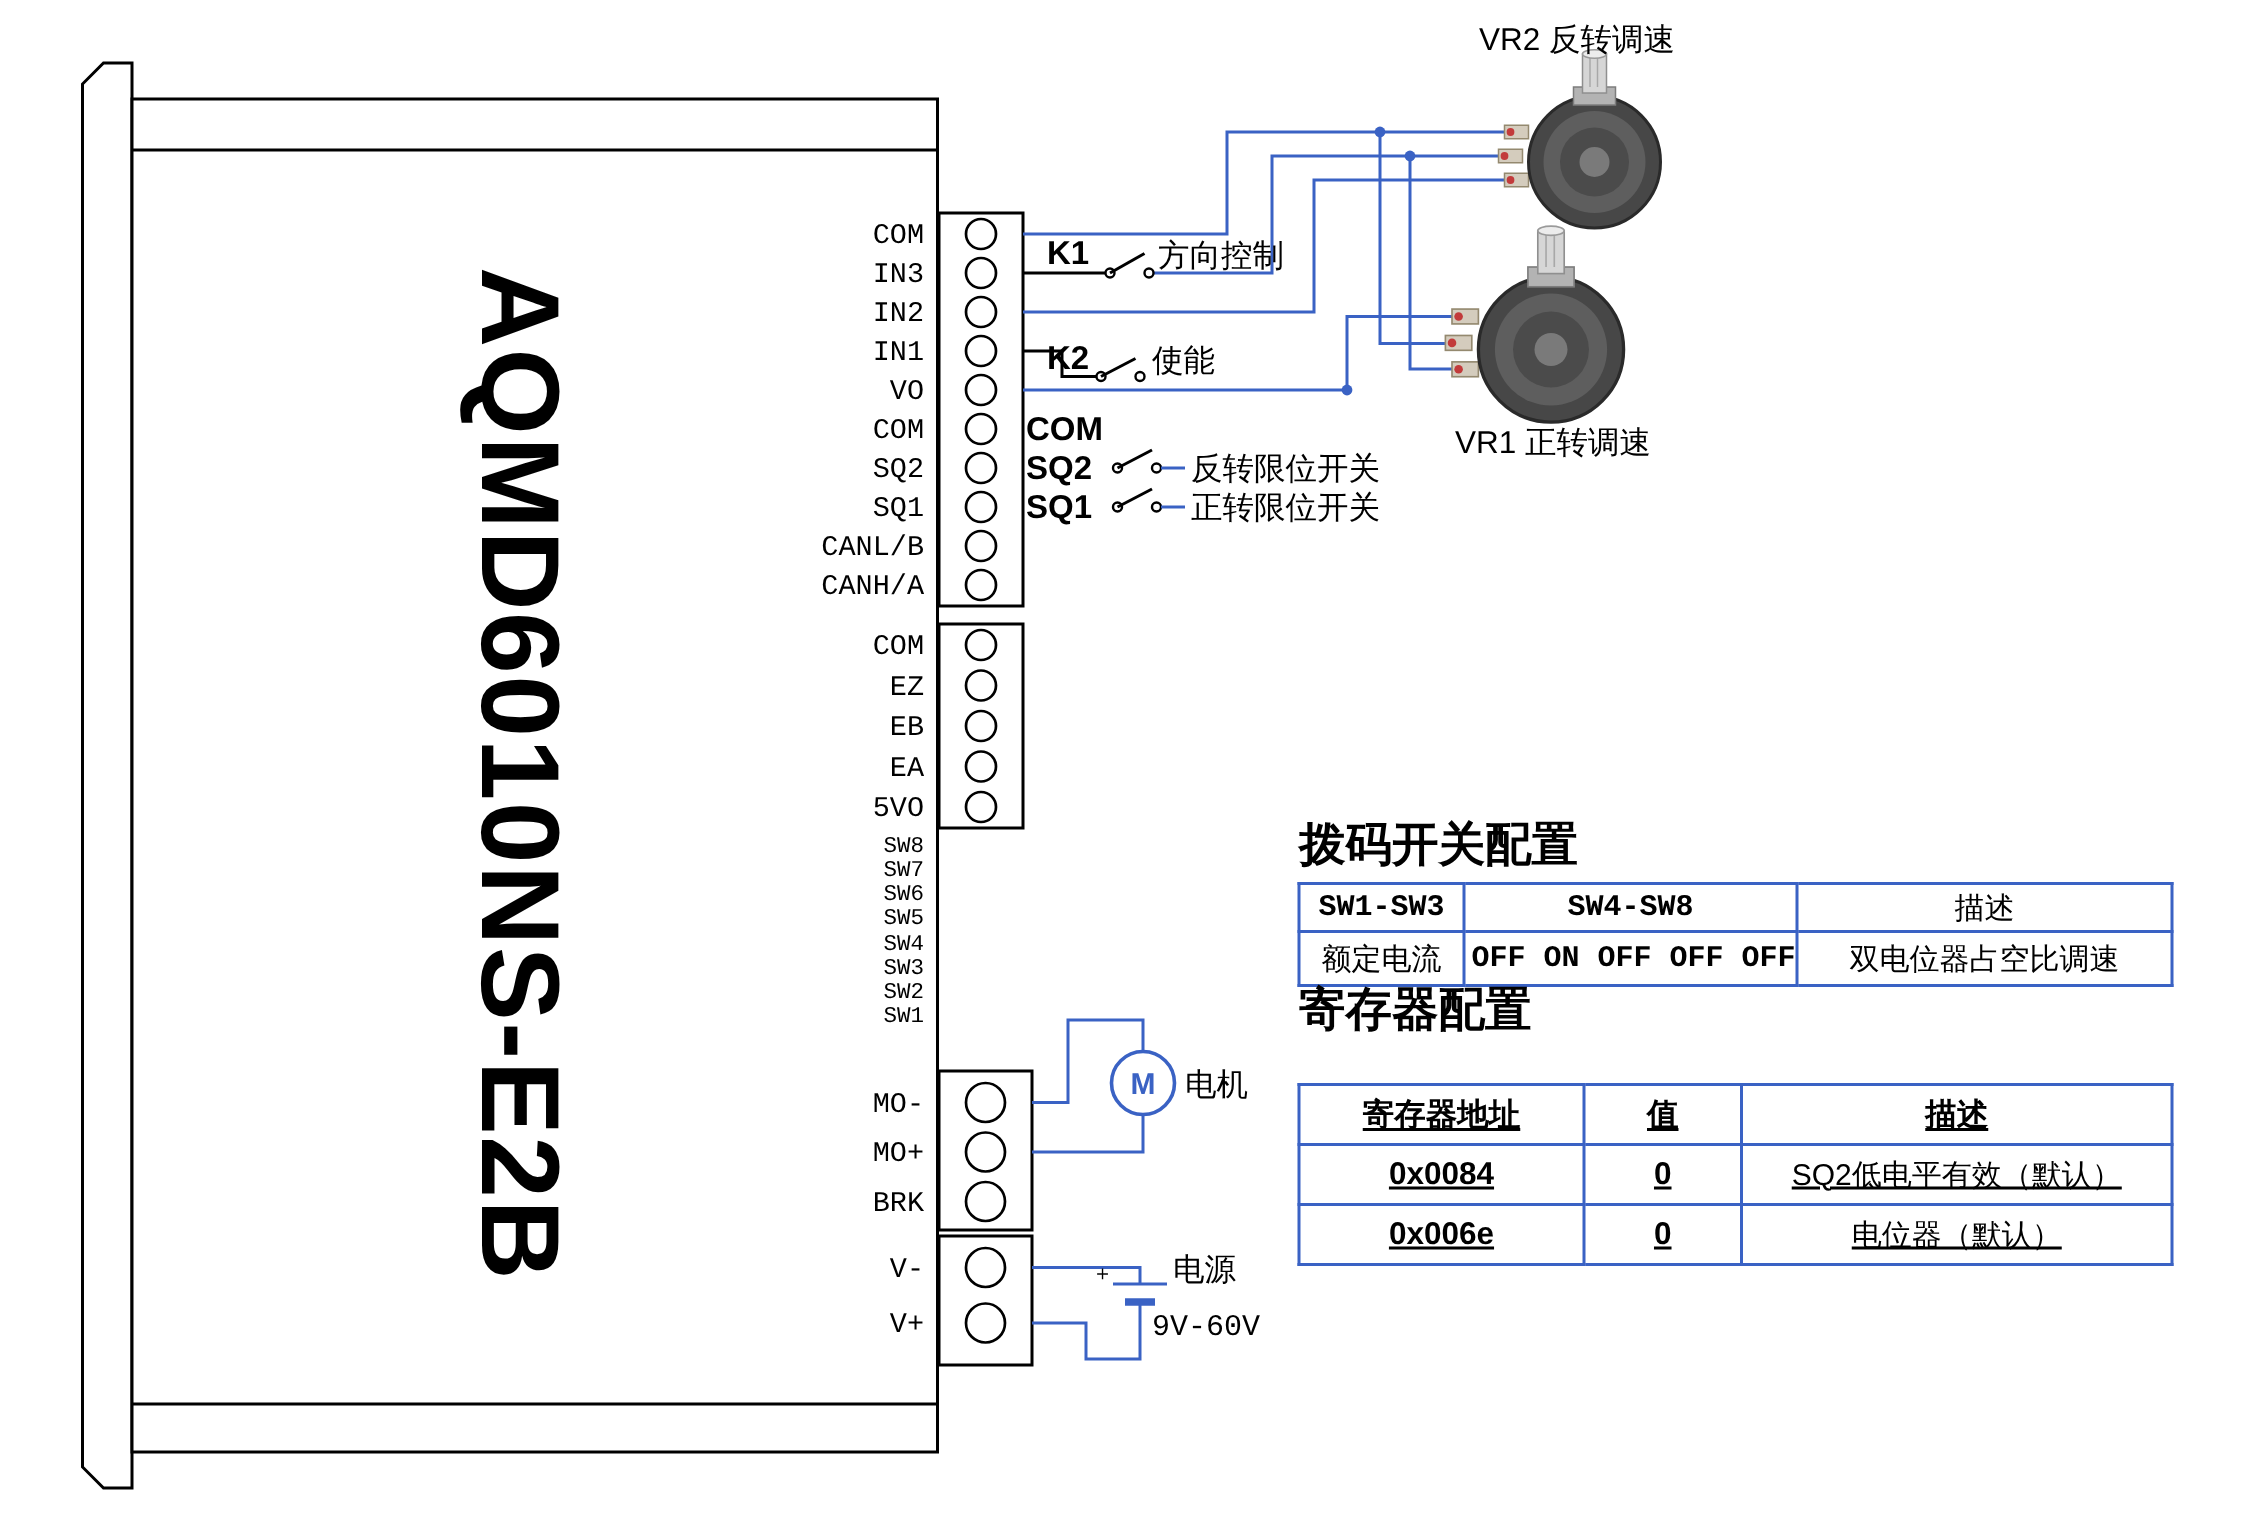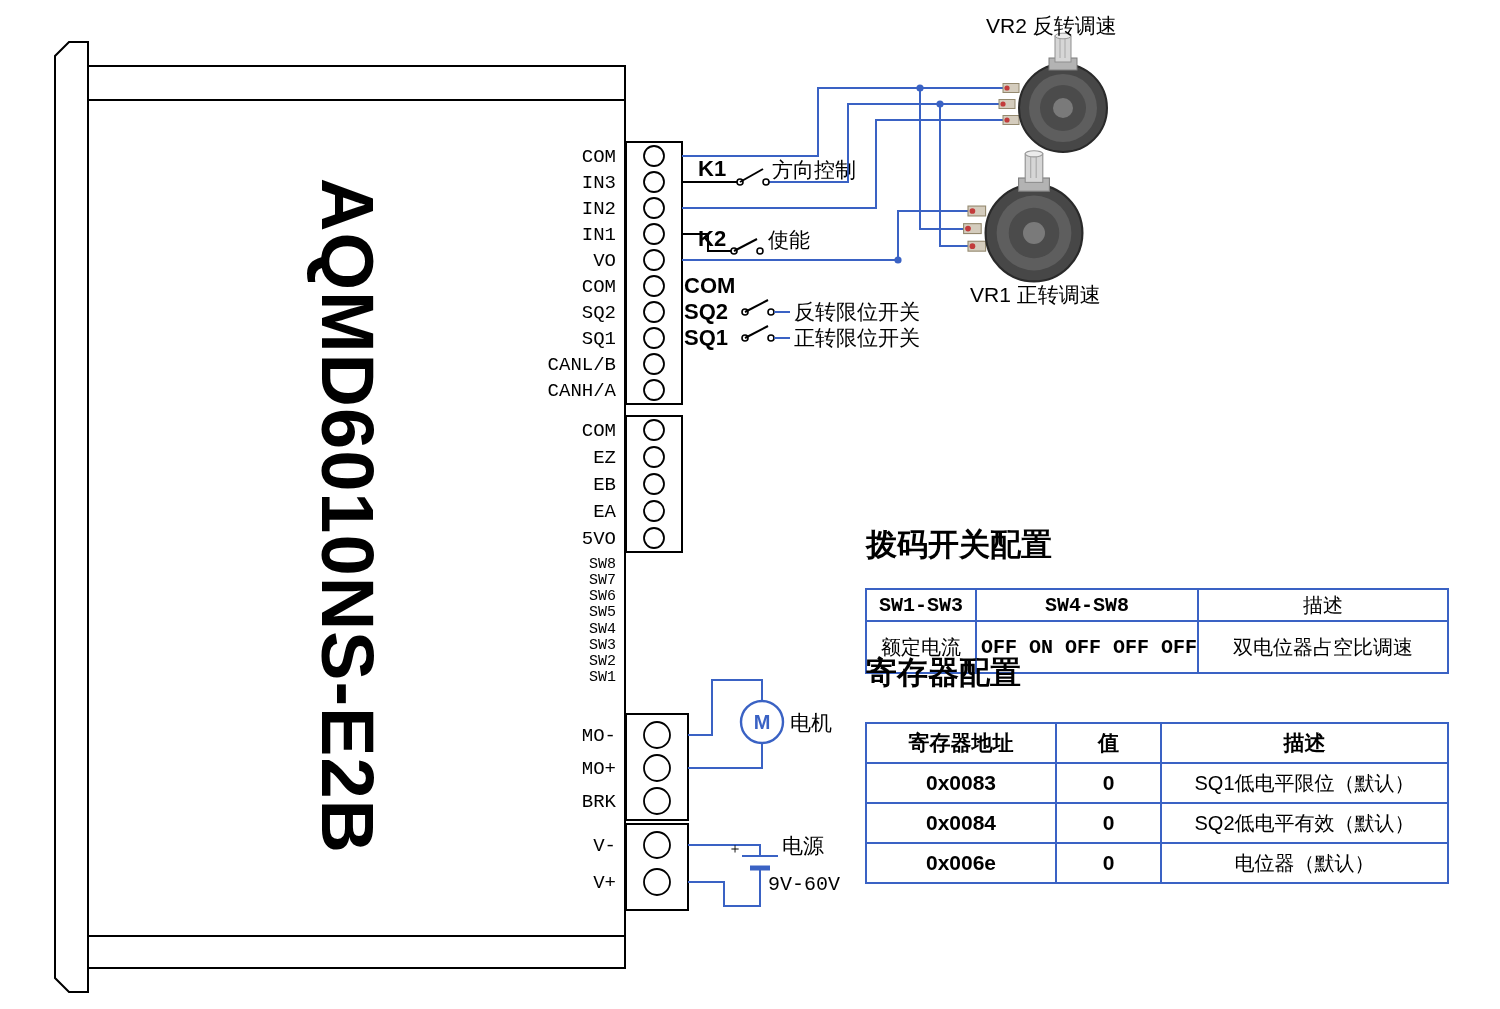--- a/index.html
+++ b/index.html
@@ -12,21 +12,21 @@
     font:bold 74px "Liberation Sans",sans-serif;letter-spacing:1px;white-space:nowrap;}
 
   .tbl-title{position:absolute;font:bold 31px "Liberation Sans",sans-serif;white-space:nowrap;}
 
   table.cfg{position:absolute;border-collapse:collapse;table-layout:fixed;background:#fff;}
   table.cfg td{border:2px solid var(--table_border,#3a62c4);text-align:center;vertical-align:middle;
     padding:0 4px;white-space:nowrap;overflow:hidden;margin-left:21px;}
   td.c-r   {font:20px "Liberation Sans",sans-serif;}
   td.c-b   {font:bold 21px "Liberation Sans",sans-serif;}
   td.c-mono{font:bold 20px "Liberation Mono",monospace;}
-  tr.h32{height:32px;} tr.h36{height:52px;} tr.h40{height:40px;}
+  tr.h32{height:32px;} tr.h36{height:36px;} tr.h40{height:40px;text-decoration:underline;}
 
   
   .outline{fill:#fff;stroke:#000;stroke-width:2;}
   .tblock {fill:#fff;stroke:#000;stroke-width:2;}
   .pinc   {fill:#fff;stroke:#000;stroke-width:1.8;}
   .bline  {stroke:#000;stroke-width:2;fill:none;}
   .wire   {stroke:var(--wire,#3a62c4);stroke-width:2;fill:none;}
   .wire-thick{stroke:var(--wire,#3a62c4);stroke-width:5;fill:none;}
   .wdot   {fill:var(--wire,#3a62c4);}
   .contact{fill:#fff;stroke:#000;stroke-width:1.6;}
@@ -215,21 +215,21 @@
       <line class="wire-thick" x1="750" y1="868" x2="770" y2="868"></line>
       <polyline class="wire" points="688,882 724,882 724,906 760,906 760,870"></polyline>
       <text class="cnsm" x="728" y="853">＋</text>
       <text class="cn" x="782" y="853">电源</text>
       <text class="cnm" x="768" y="890">9V-60V</text>
     </g>
   </svg>
 
   <div class="device-title">AQMD6010NS-E2B</div>
 
-  <div class="tbl-title" style="left:866px;top:524px">拨码开关配置</div>
+  <div class="tbl-title" style="left:866px;top:542px">拨码开关配置</div>
   <table class="cfg" style="left:865px;top:588px;width:582px">
     <colgroup>
         <col style="width:110px">
         <col style="width:222px">
         <col style="width:250px">
       </colgroup>
     <tbody>
         <tr class="h32">
       <td class="c-mono">SW1-SW3</td>
       <td class="c-mono">SW4-SW8</td>
@@ -250,25 +250,20 @@
         <col style="width:105px">
         <col style="width:287px">
       </colgroup>
     <tbody>
         <tr class="h40">
       <td class="c-b">寄存器地址</td>
       <td class="c-b">值</td>
       <td class="c-b">描述</td>
     </tr>
     <tr class="h40">
-      <td class="c-b">0x0083</td>
-      <td class="c-b">0</td>
-      <td class="c-r">SQ1低电平限位（默认）</td>
-    </tr>
-    <tr class="h40">
       <td class="c-b">0x0084</td>
       <td class="c-b">0</td>
       <td class="c-r">SQ2低电平有效（默认）</td>
     </tr>
     <tr class="h40">
       <td class="c-b">0x006e</td>
       <td class="c-b">0</td>
       <td class="c-r">电位器（默认）</td>
     </tr>
   </tbody>

